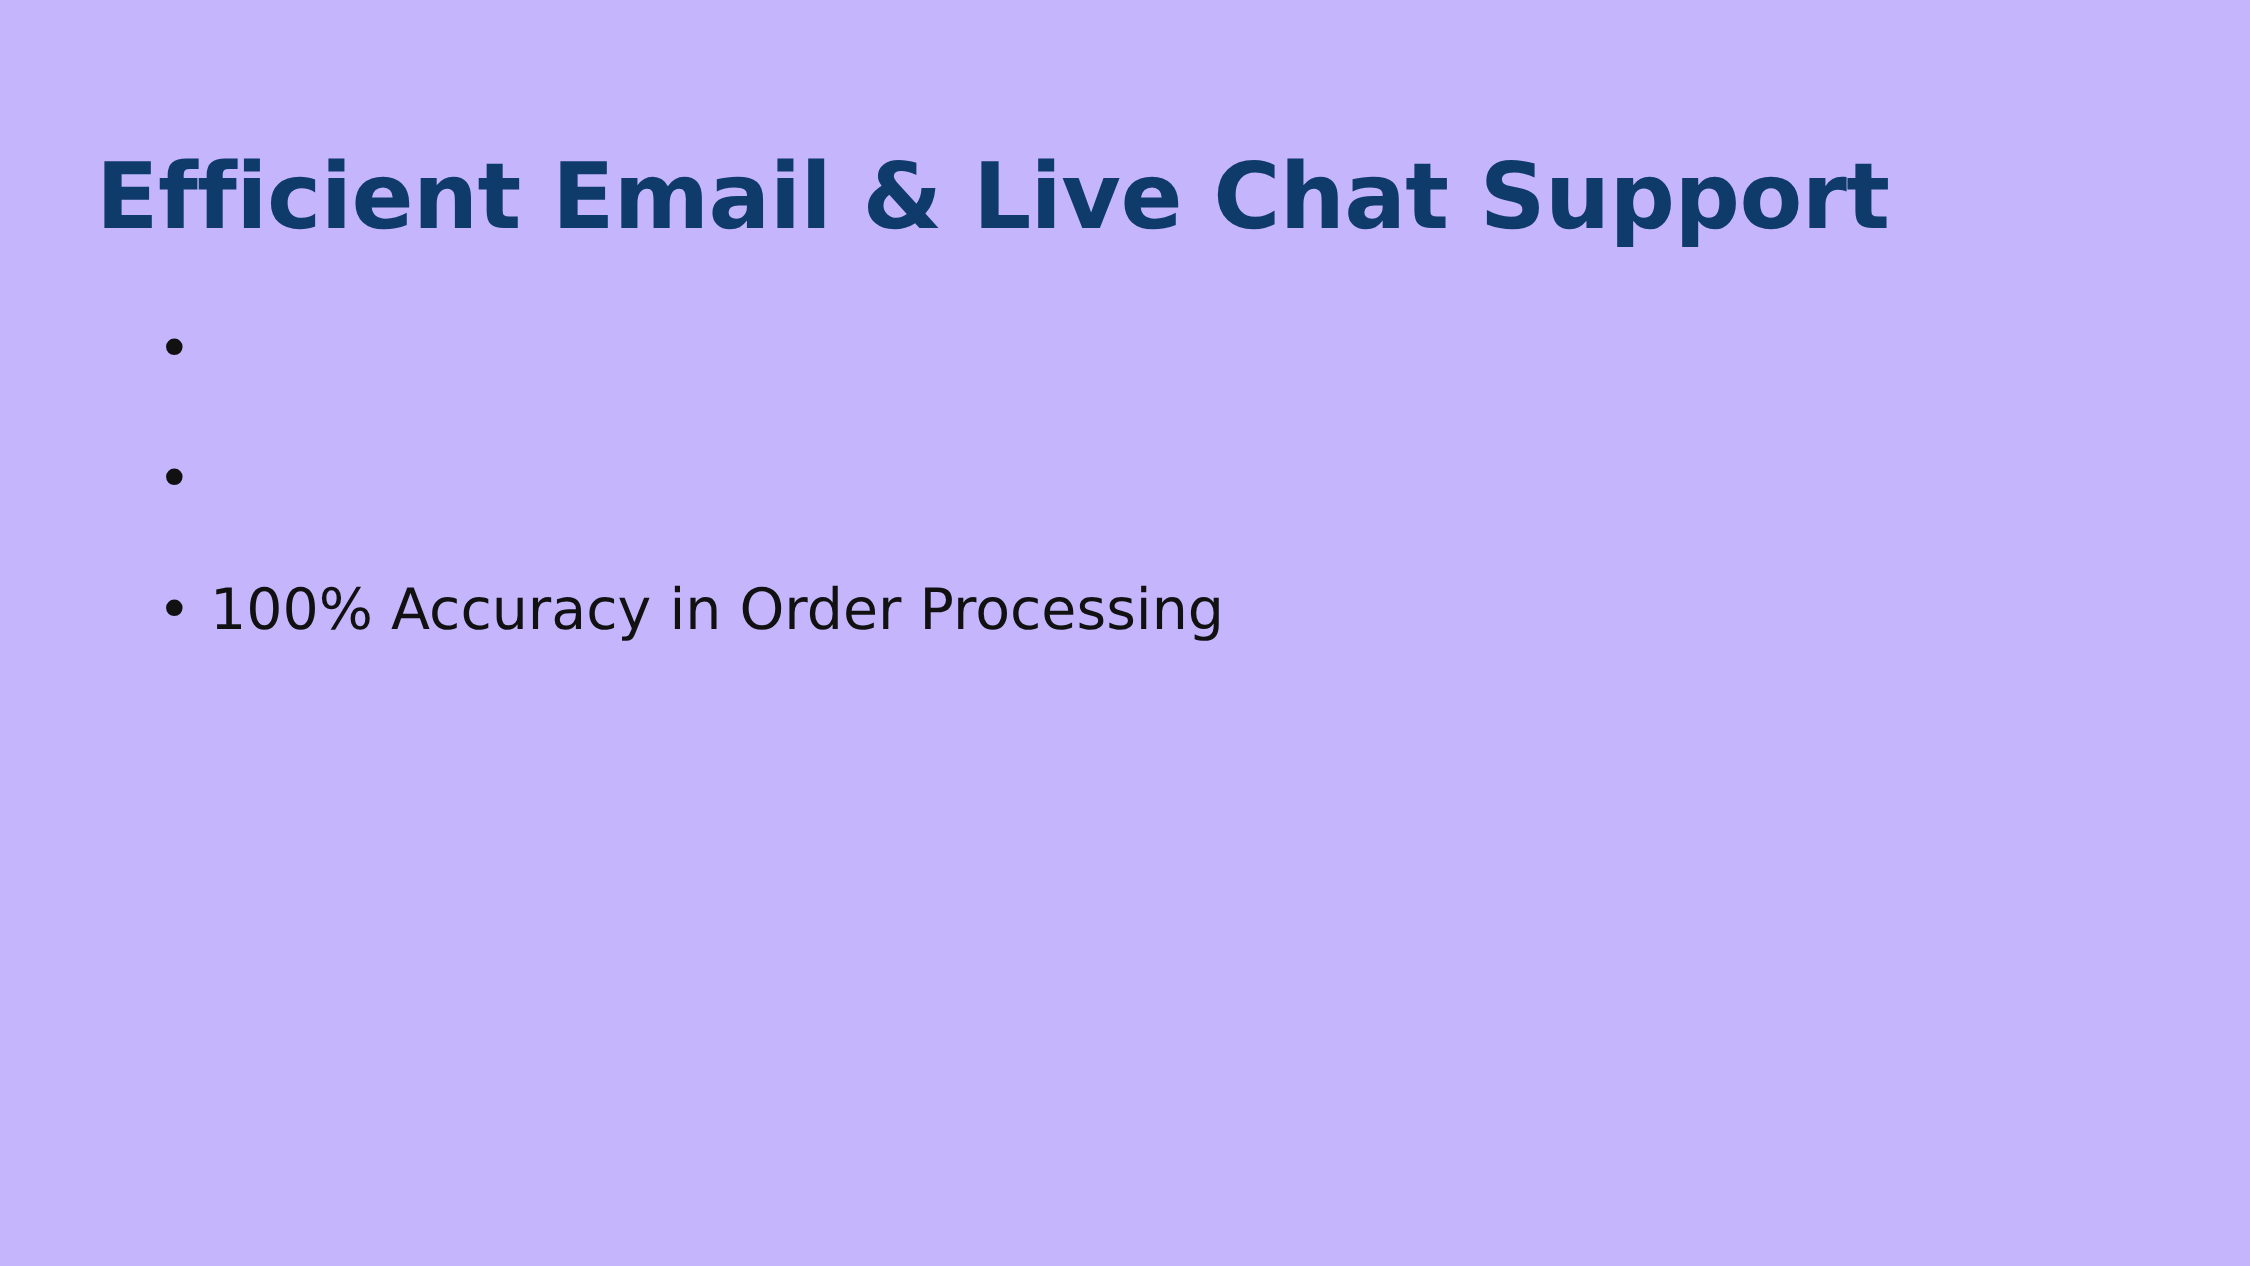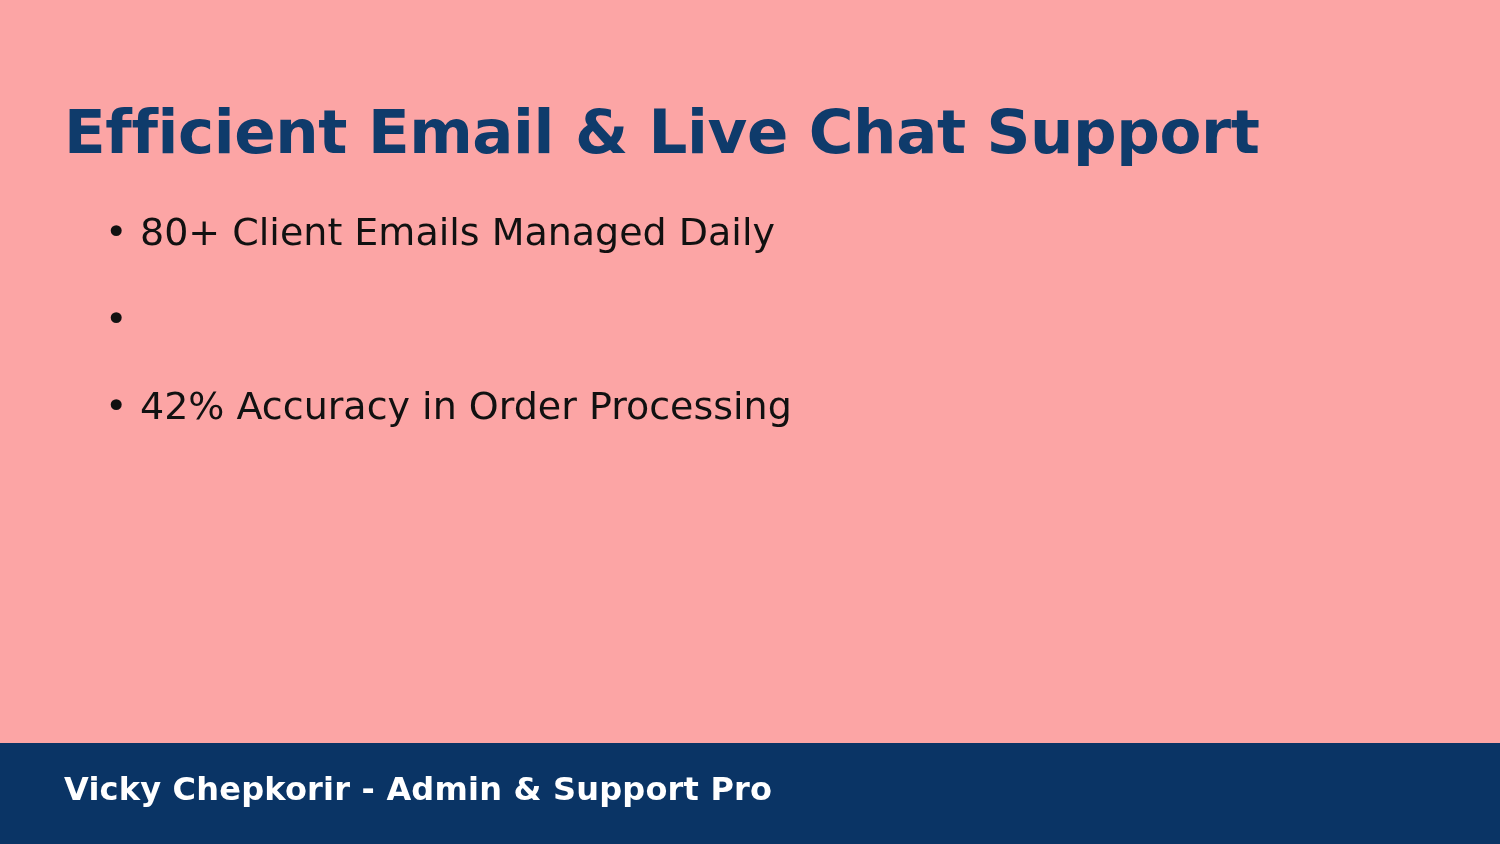--- a/index.html
+++ b/index.html
@@ -10,21 +10,21 @@
     width: 1500px;
     height: 844px;
     background: #f1f5fd;
     font-family: "DejaVu Sans", sans-serif;
     overflow: hidden;
   }
   .slide {
     position: relative;
     width: 1500px;
     height: 844px;
-    background: #fca5a5;
+    background: #c4b5fd;
     box-sizing: border-box;
   }
   .slide-title {
     position: absolute;
     left: 64px;
     top: 57px;
     font-size: 61px;
     font-weight: bold;
     color: #0f3b6b;
     letter-spacing: -0.4px;
@@ -85,28 +85,24 @@
 </head>
 <body>
 
 <div class="slide">
 
   <h1 class="slide-title">Efficient Email &amp; Live Chat Support</h1>
 
   <ul class="bullet-list">
     <li class="bullet-item">
       <span class="bullet-marker">•</span>
-      <span class="bullet-text">80+ Client Emails Managed Daily</span>
     </li>
     <li class="bullet-item">
       <span class="bullet-marker">•</span>
     </li>
     <li class="bullet-item">
       <span class="bullet-marker">•</span>
-      <span class="bullet-text">42% Accuracy in Order Processing</span>
+      <span class="bullet-text">100% Accuracy in Order Processing</span>
     </li>
   </ul>
 
-  <div class="footer-bar">
-    <div class="footer-text">Vicky Chepkorir - Admin &amp; Support Pro</div>
-  </div>
 
 </div>
 
 </body></html>

